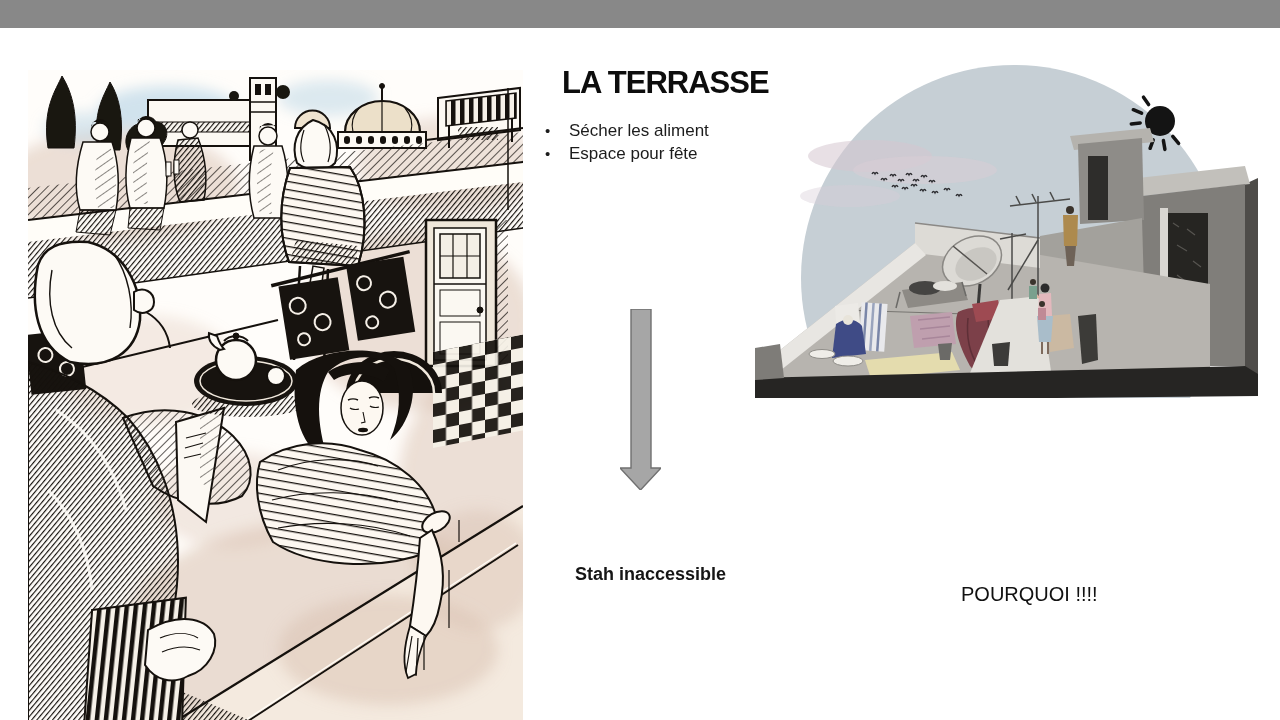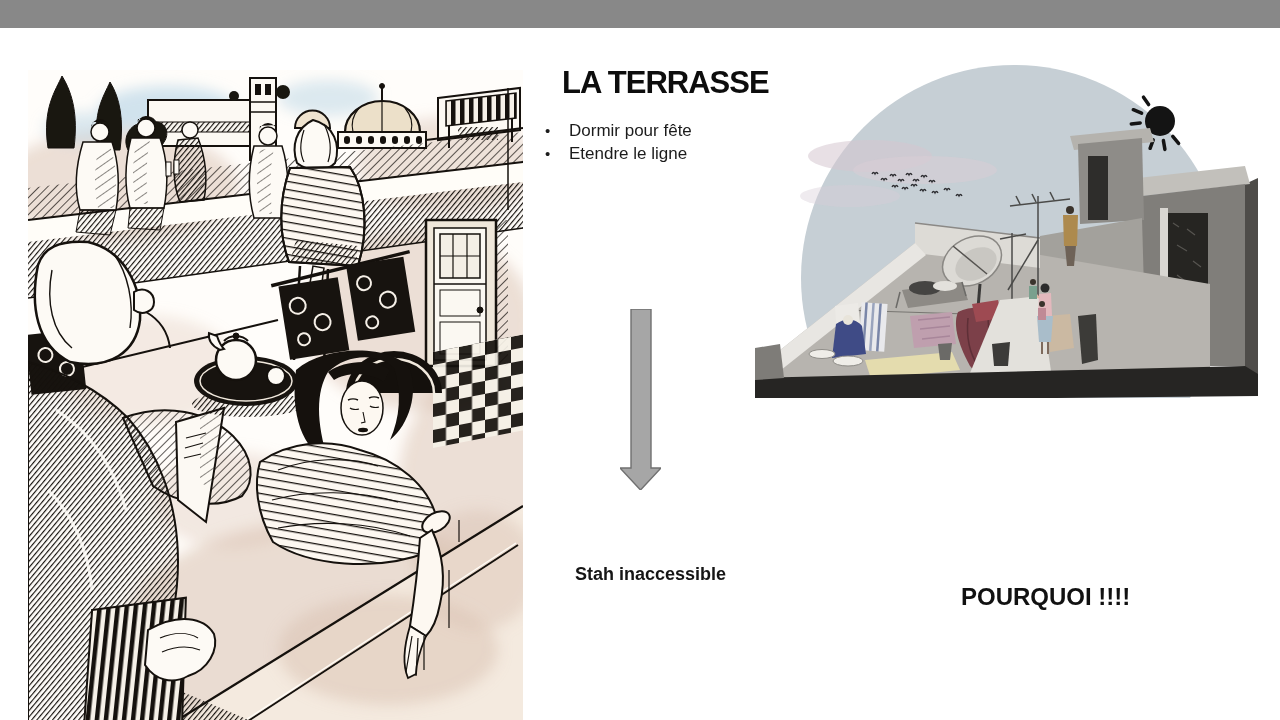--- a/index.html
+++ b/index.html
@@ -9,21 +9,21 @@
   .title{left:562px;top:36px;font-size:31px;font-weight:bold;letter-spacing:-1px;
          color:#0d0d0d;transform:scaleY(1.04);transform-origin:left top;white-space:nowrap;}
   .bullets{left:543px;top:92px;margin:0;padding:0;list-style:none;width:330px;}
   .bullets li{position:relative;padding-left:26px;font-size:17px;line-height:22.6px;
               color:var(--text,#1c1c1c);white-space:nowrap;}
   .bullets li::before{content:"\2022";position:absolute;left:2px;top:0;font-size:15px;}
   .arrow-box{left:620px;top:281px;width:41px;height:181px;}
   .sketch-box{left:28px;top:42px;width:495px;height:656px;}
   .collage-box{left:740px;top:20px;width:520px;height:350px;}
   .cap-left{left:575px;top:536px;font-size:18px;font-weight:bold;color:#161616;white-space:nowrap;}
-  .cap-right{left:961px;top:555px;font-size:24px;font-weight:bold;color:#111;white-space:nowrap;}
+  .cap-right{left:961px;top:555px;font-size:20px;font-weight:normal;color:#111;white-space:nowrap;}
   svg{display:block;width:100%;height:100%;}
 </style>
 </head>
 <body>
 
 <div class="canvas">
 
   <figure class="abs sketch-box" style="margin:0" aria-label="Ink and sepia watercolor sketch of women gathered on a medina rooftop terrace with domes, a minaret, cypress trees, a wrought-iron railing, a door and a checkered floor; in the foreground an elderly woman in a white headscarf sits beside a coffee pot and a young woman rests, her arm stretched along the table edge.">
     <svg viewBox="0 0 495 656" preserveAspectRatio="none">
       <defs>
@@ -243,22 +243,22 @@
         <path d="M404,460 C414,482 418,508 412,534 C409,550 404,560 398,566 L382,556 C386,530 390,498 392,468 Z" fill="#fdf8f1" stroke-width="2"></path>
         <path d="M382,556 C376,576 374,594 380,608 L388,604 C388,592 393,578 398,566 Z" fill="#fdf8f1" stroke-width="1.8"></path>
         <path d="M384,566 L378,602 M390,568 L388,606 M396,566 L396,600" fill="none" stroke-width="1.2"></path>
       </g>
     </svg>
   </figure>
 
   <h1 class="abs title" style="margin:0">LA TERRASSE</h1>
 
   <ul class="abs bullets">
-    <li><span>Dormir pour fête</span></li>
-    <li><span>Etendre le ligne</span></li>
+    <li><span>Sécher les aliment</span></li>
+    <li><span>Espace pour fête</span></li>
   </ul>
 
   <div class="abs arrow-box">
     <svg viewBox="0 0 41 181">
       <polygon points="11,0 31,0 31,159 41,159 20.5,181 0,159 11,159" style="fill:var(--arrow-fill,#a6a6a6);stroke:var(--arrow-stroke,#707070);stroke-width:1.4"></polygon>
     </svg>
   </div>
 
   <figure class="abs collage-box" style="margin:0" aria-label="Cut-out photo collage of an inhabited flat roof (stah) with laundry lines, a maroon drape, a satellite dish, TV antennas and small figures, set against a pale blue sky circle with a black sun and a flock of birds.">
     <svg viewBox="0 0 520 350">

